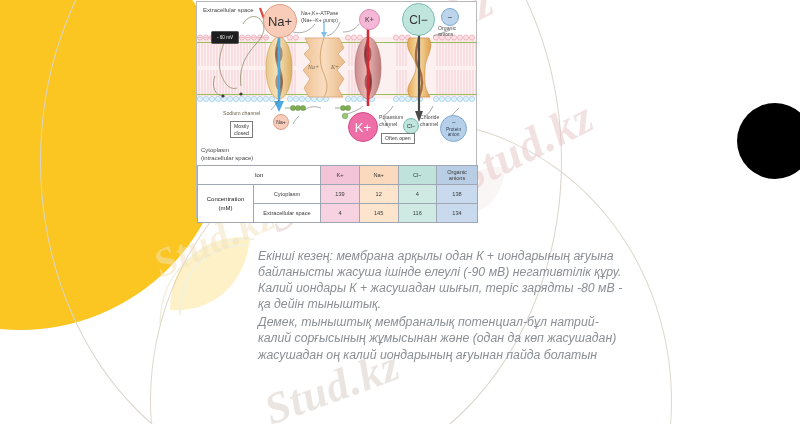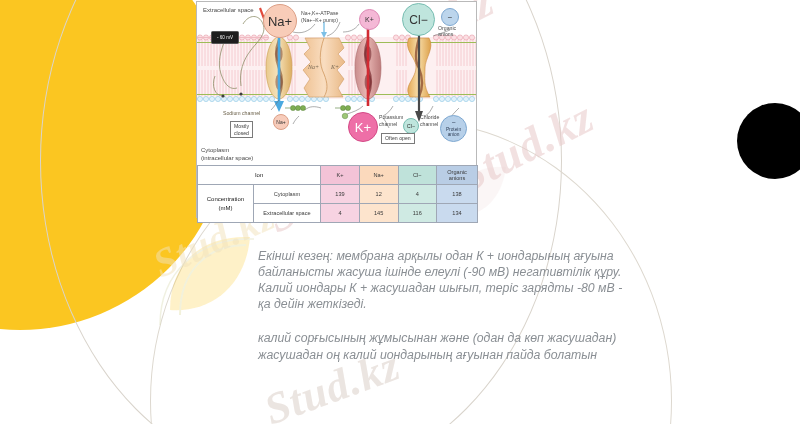--- a/index.html
+++ b/index.html
@@ -523,20 +523,20 @@
     </tr>
   </tbody>
     </table>
 </div>
 
 <div id="body-text">
   <p>
     <span>Екінші кезең: мембрана арқылы одан К + иондарының ағуына</span><br>
     <span>байланысты жасуша ішінде елеулі (-90 мВ) негативтілік құру.</span><br>
     <span>Калий иондары К + жасушадан шығып, теріс зарядты -80 мВ -</span><br>
-    <span>қа дейін жеткізеді.</span>
+    <span>қа дейін тыныштық.</span>
   </p>
   <p class="para2">
-    <br>
+    <span>Демек, тыныштық мембраналық потенциал-бұл натрий-</span><br>
     <span>калий сорғысының жұмысынан және (одан да көп жасушадан)</span><br>
     <span>жасушадан оң калий иондарының ағуынан пайда болатын</span><br>
   </p>
 </div>
 
 </body></html>

